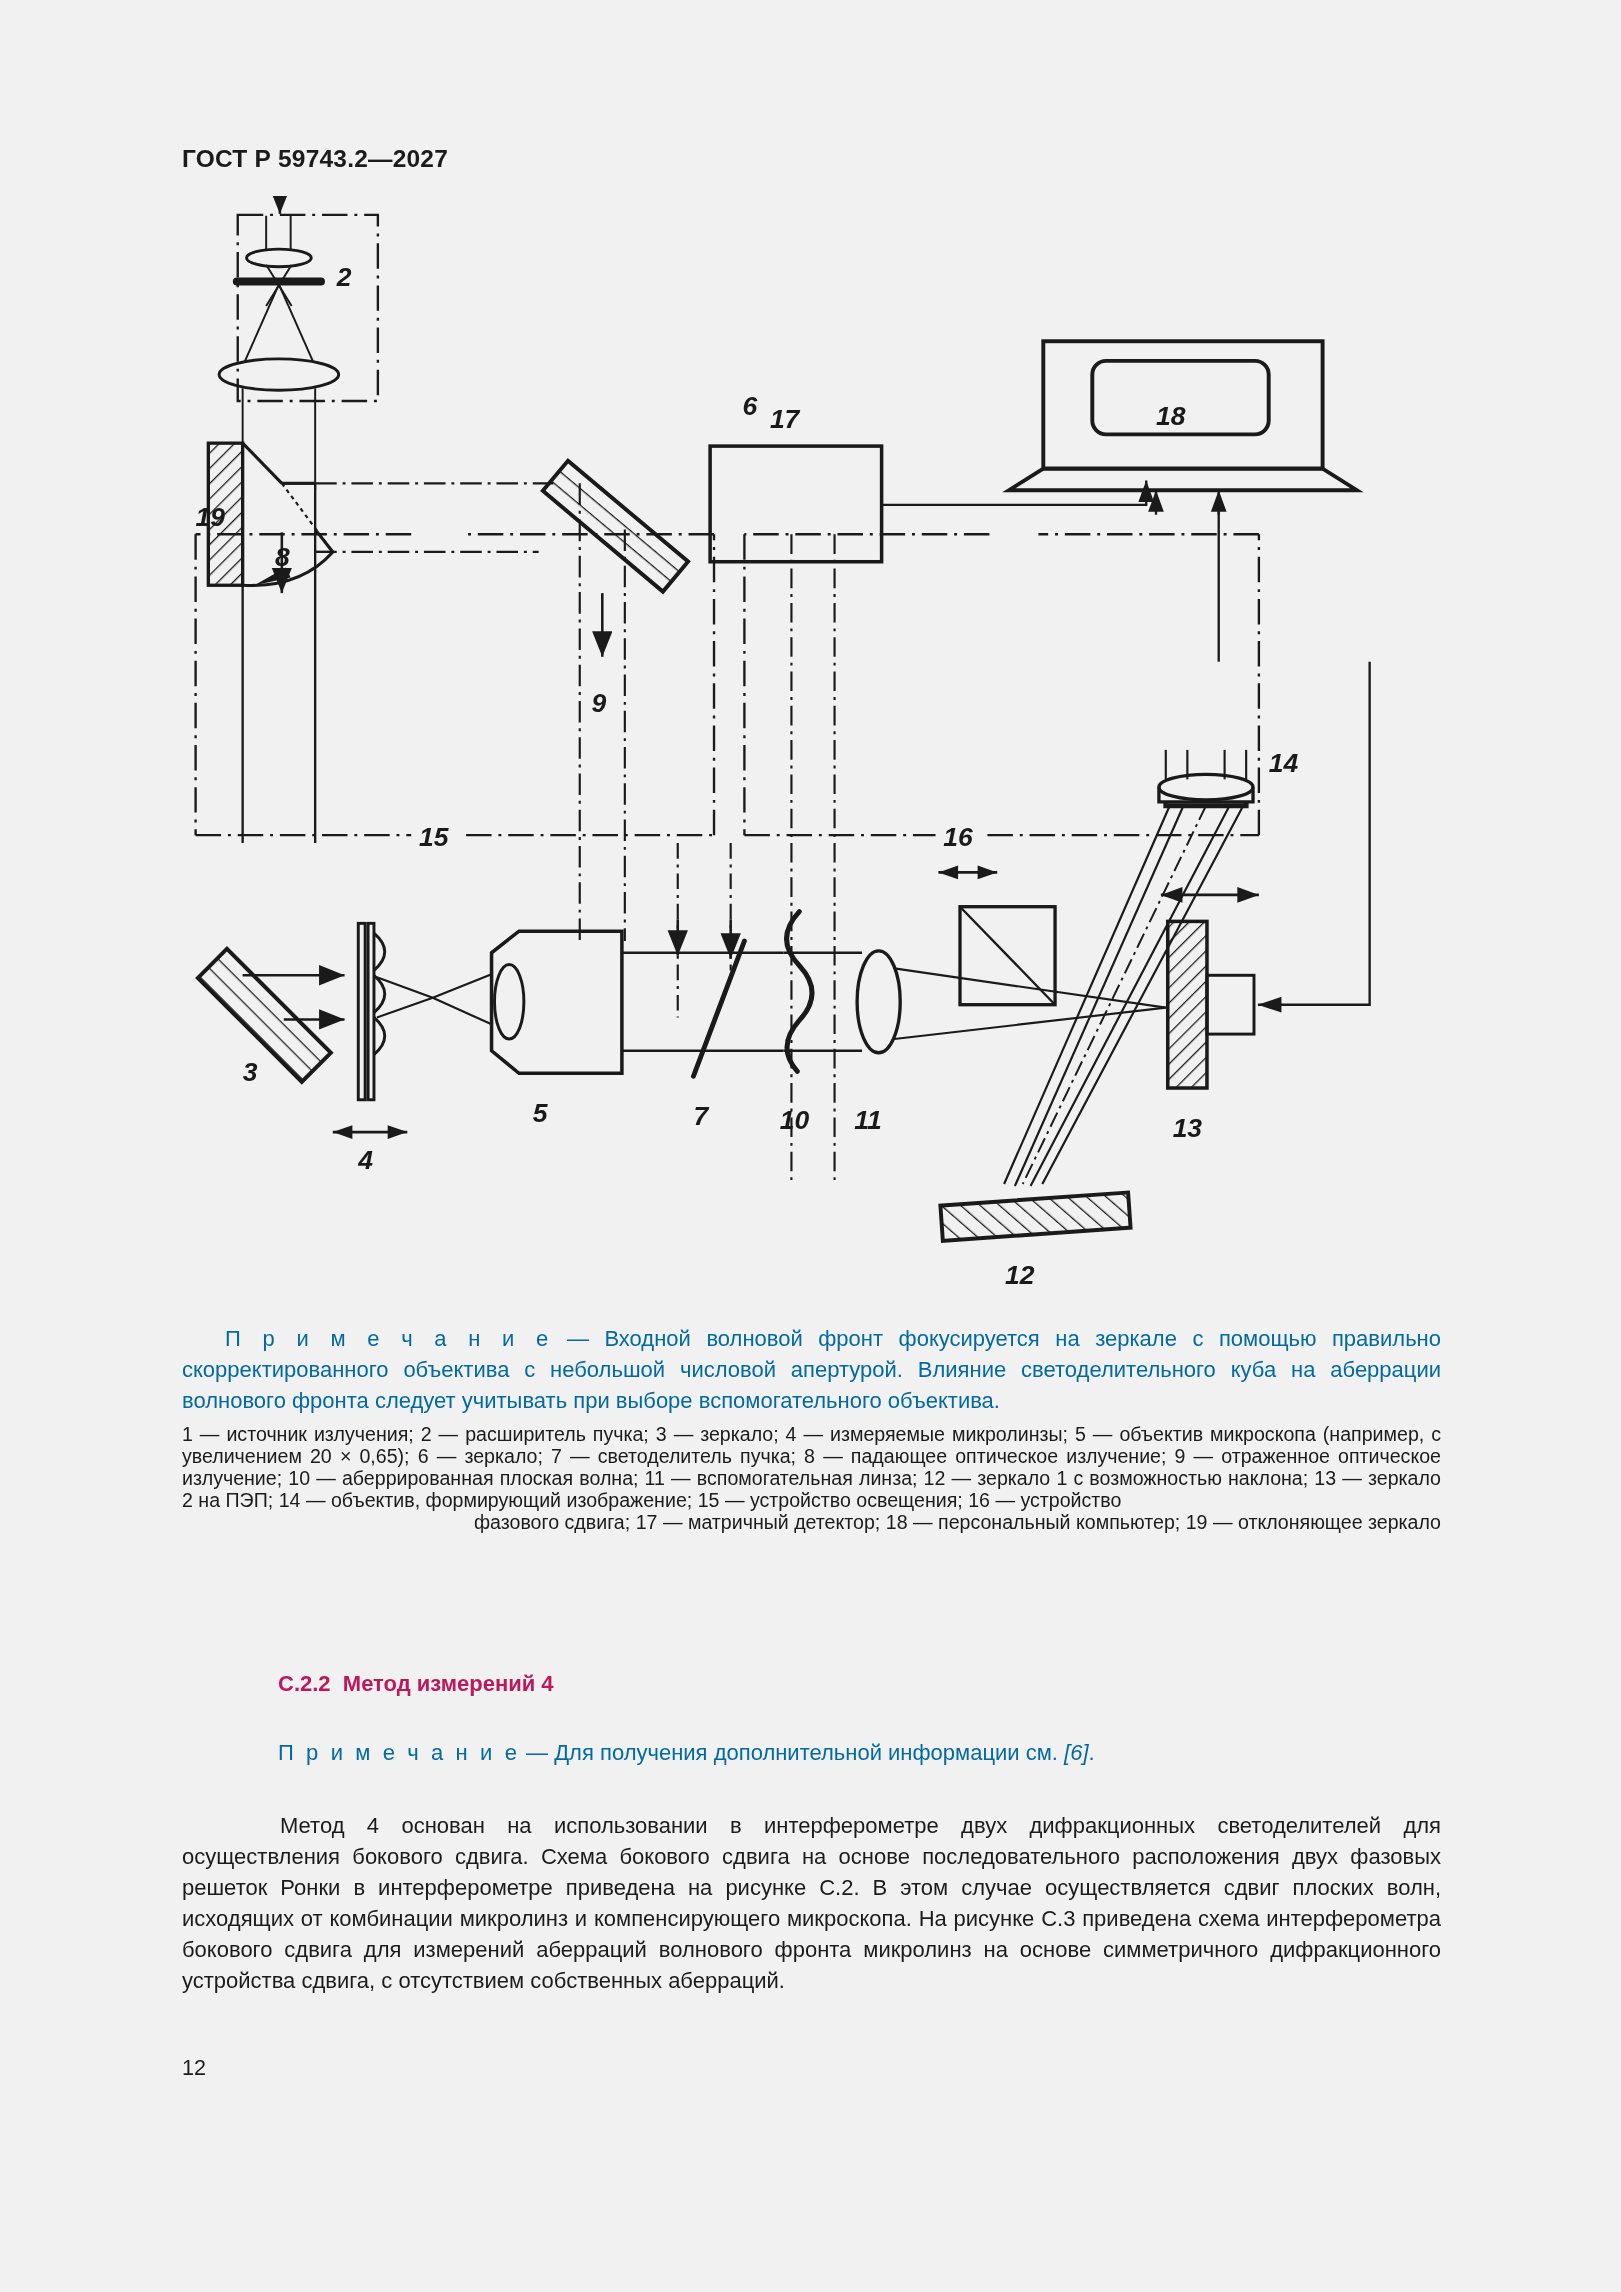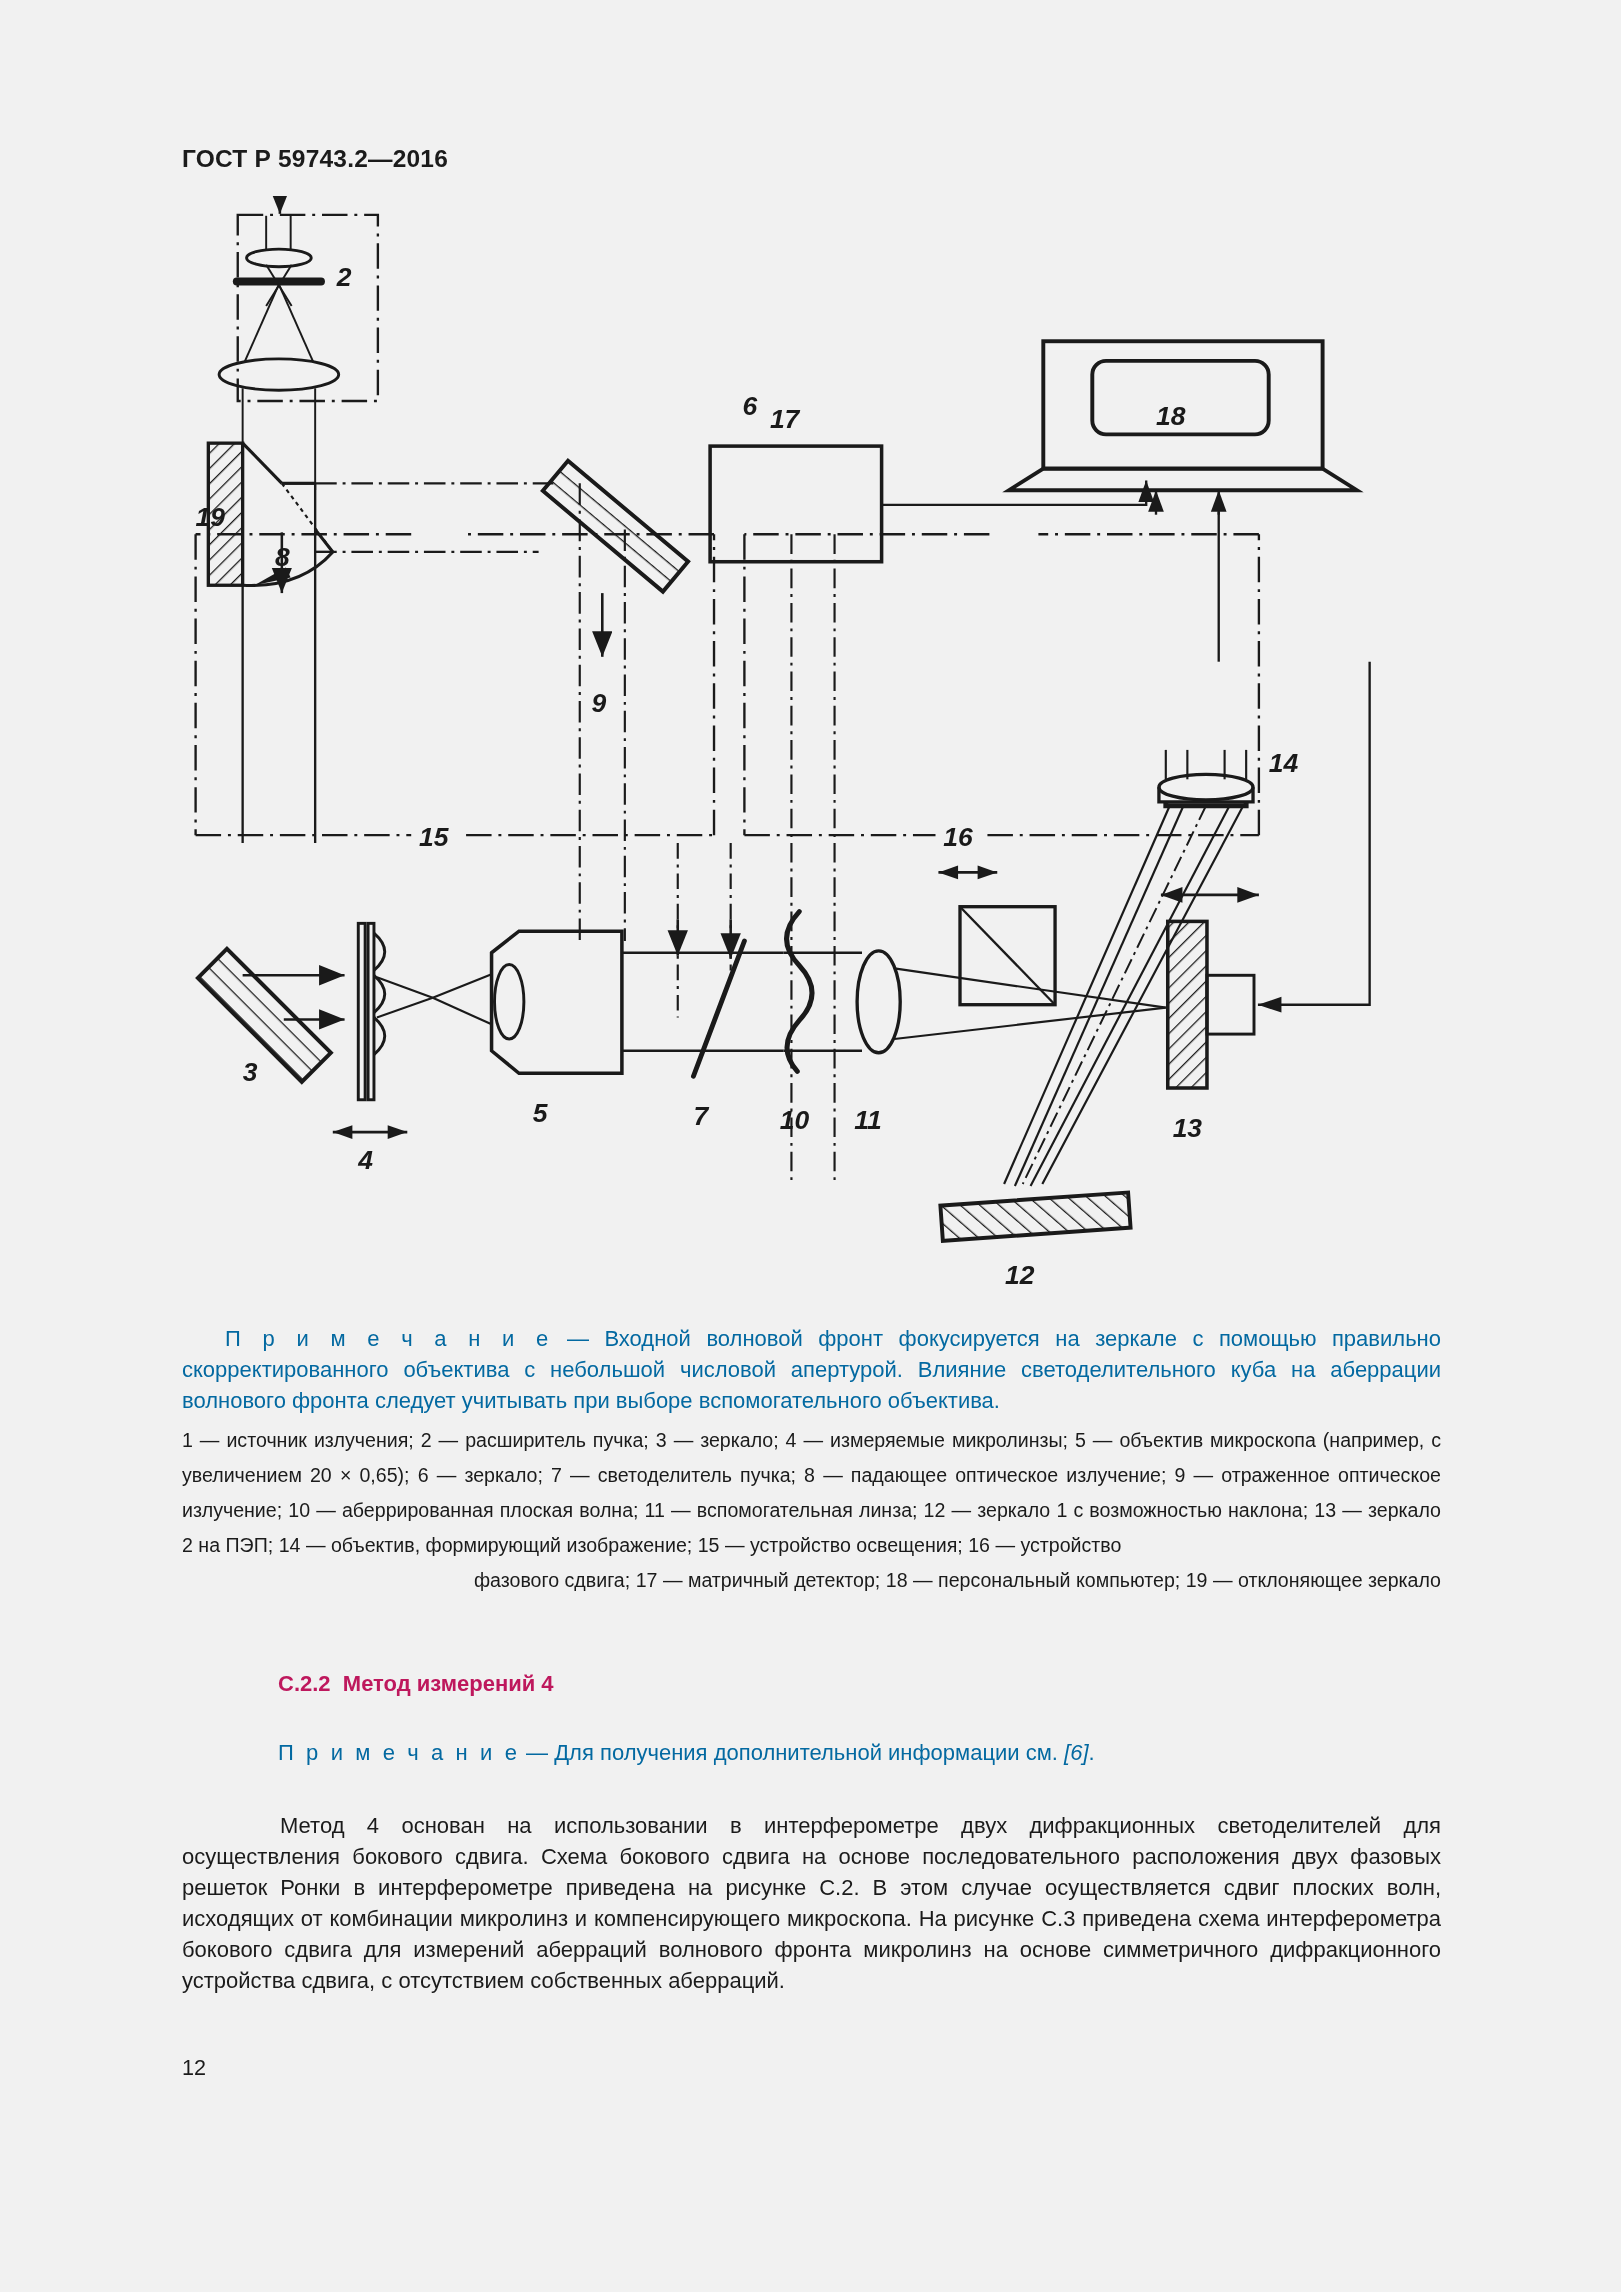--- a/index.html
+++ b/index.html
@@ -56,21 +56,21 @@
     color: #0369a1;
   }
   .note .sp { letter-spacing: 3.1px; }
   .note-indent { text-indent: 43px; }
 
   .legend {
     position: absolute;
     left: 182px;
     width: 1259px;
     font-size: 19.6px;
-    line-height: 35px;
+    line-height: 22px;
     text-align: justify;
     color: #1b1b1b;
   }
   .legend .lastline { text-align: right; display: block; }
 
   .figcaption {
     position: absolute;
     left: 182px;
     width: 1259px;
     text-align: center;
@@ -106,21 +106,21 @@
     top: 2055px;
     font-size: 21.6px;
     color: #1b1b1b;
   }
 </style>
 </head>
 <body>
 
 <div class="page">
 
-  <div class="header">ГОСТ Р 59743.2—2016</div>
+  <div class="header">ГОСТ Р 59743.2—2027</div>
 
   <div class="figure">
     <svg width="1274" height="1098" viewBox="0 0 1300 1120" xmlns="http://www.w3.org/2000/svg">
       <defs>
         <marker id="arrH" markerWidth="12" markerHeight="12" refX="10" refY="4" orient="auto">
           <path d="M0,0 L10,4 L0,8 z" fill="#1a1a1a"></path>
         </marker>
         <pattern id="hatch" width="11" height="11" patternTransform="rotate(45)" patternUnits="userSpaceOnUse">
           <line x1="0" y1="0" x2="0" y2="11" stroke="#1a1a1a" stroke-width="2.6"></line>
         </pattern>

